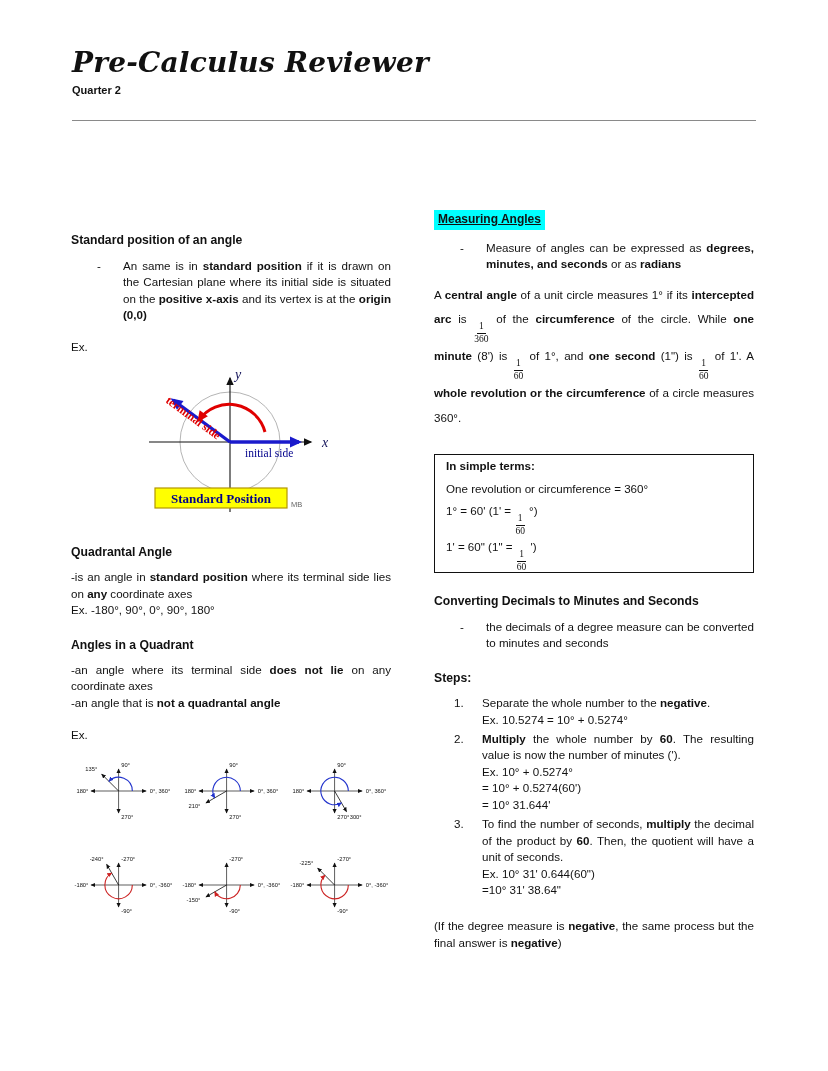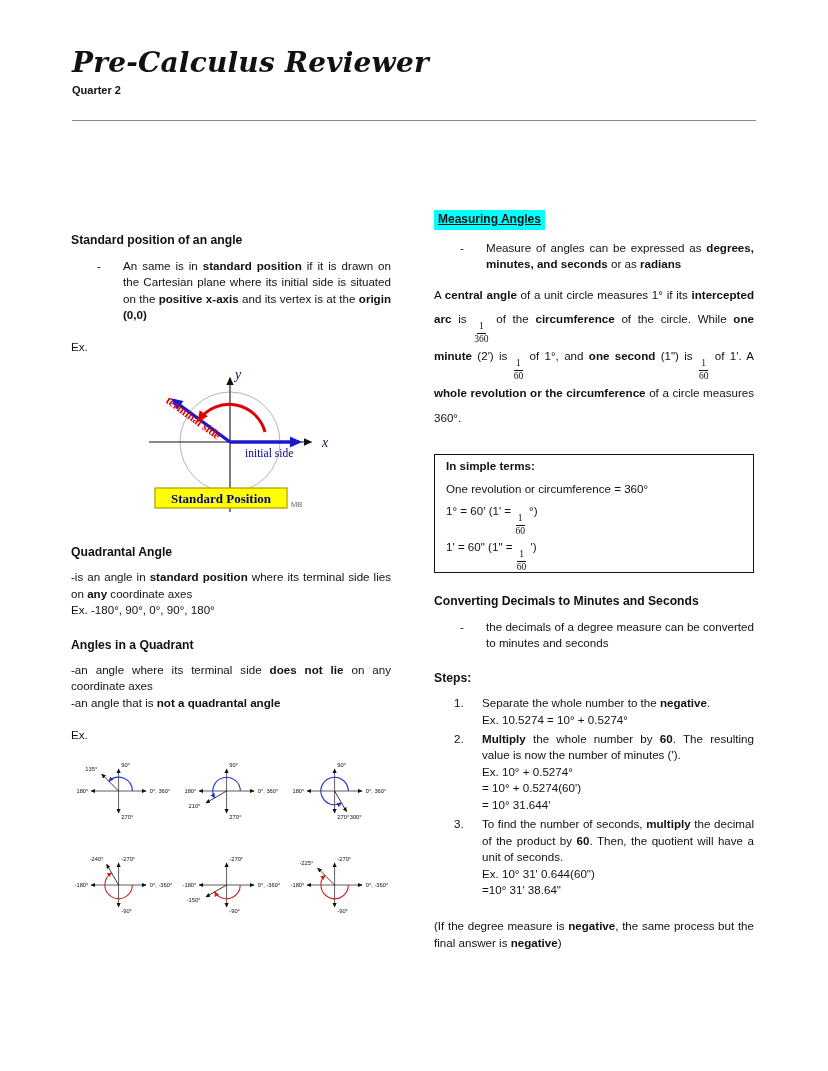--- a/index.html
+++ b/index.html
@@ -210,21 +210,21 @@
 
       <div class="bullet">
         <span class="dash">-</span>
         <div class="btext just"><span>Measure of angles can be expressed as </span><span class="b">degrees, minutes, and seconds</span><span> or as </span><span class="b">radians</span></div>
       </div>
 
 
       <div class="just para-frac"><span>A </span><span class="b">central angle</span><span> of a unit circle measures 1° if its </span><span class="b">intercepted arc</span><span> is </span><span class="frac">
             <span class="fnum">1</span>
             <span class="fden">360</span>
-          </span><span> of the </span><span class="b">circumference</span><span> of the circle. While </span><span class="b">one minute</span><span> (2') is </span><span class="frac">
+          </span><span> of the </span><span class="b">circumference</span><span> of the circle. While </span><span class="b">one minute</span><span> (8') is </span><span class="frac">
             <span class="fnum">1</span>
             <span class="fden">60</span>
           </span><span> of 1°, and </span><span class="b">one second</span><span> (1") is </span><span class="frac">
             <span class="fnum">1</span>
             <span class="fden">60</span>
           </span><span> of 1'. A </span><span class="b">whole revolution or the circumference</span><span> of a circle measures 360°.</span></div>
 
       <div class="terms-box">
         <div class="b">In simple terms:</div>
         <div><span>One revolution or circumference = 360°</span></div>

